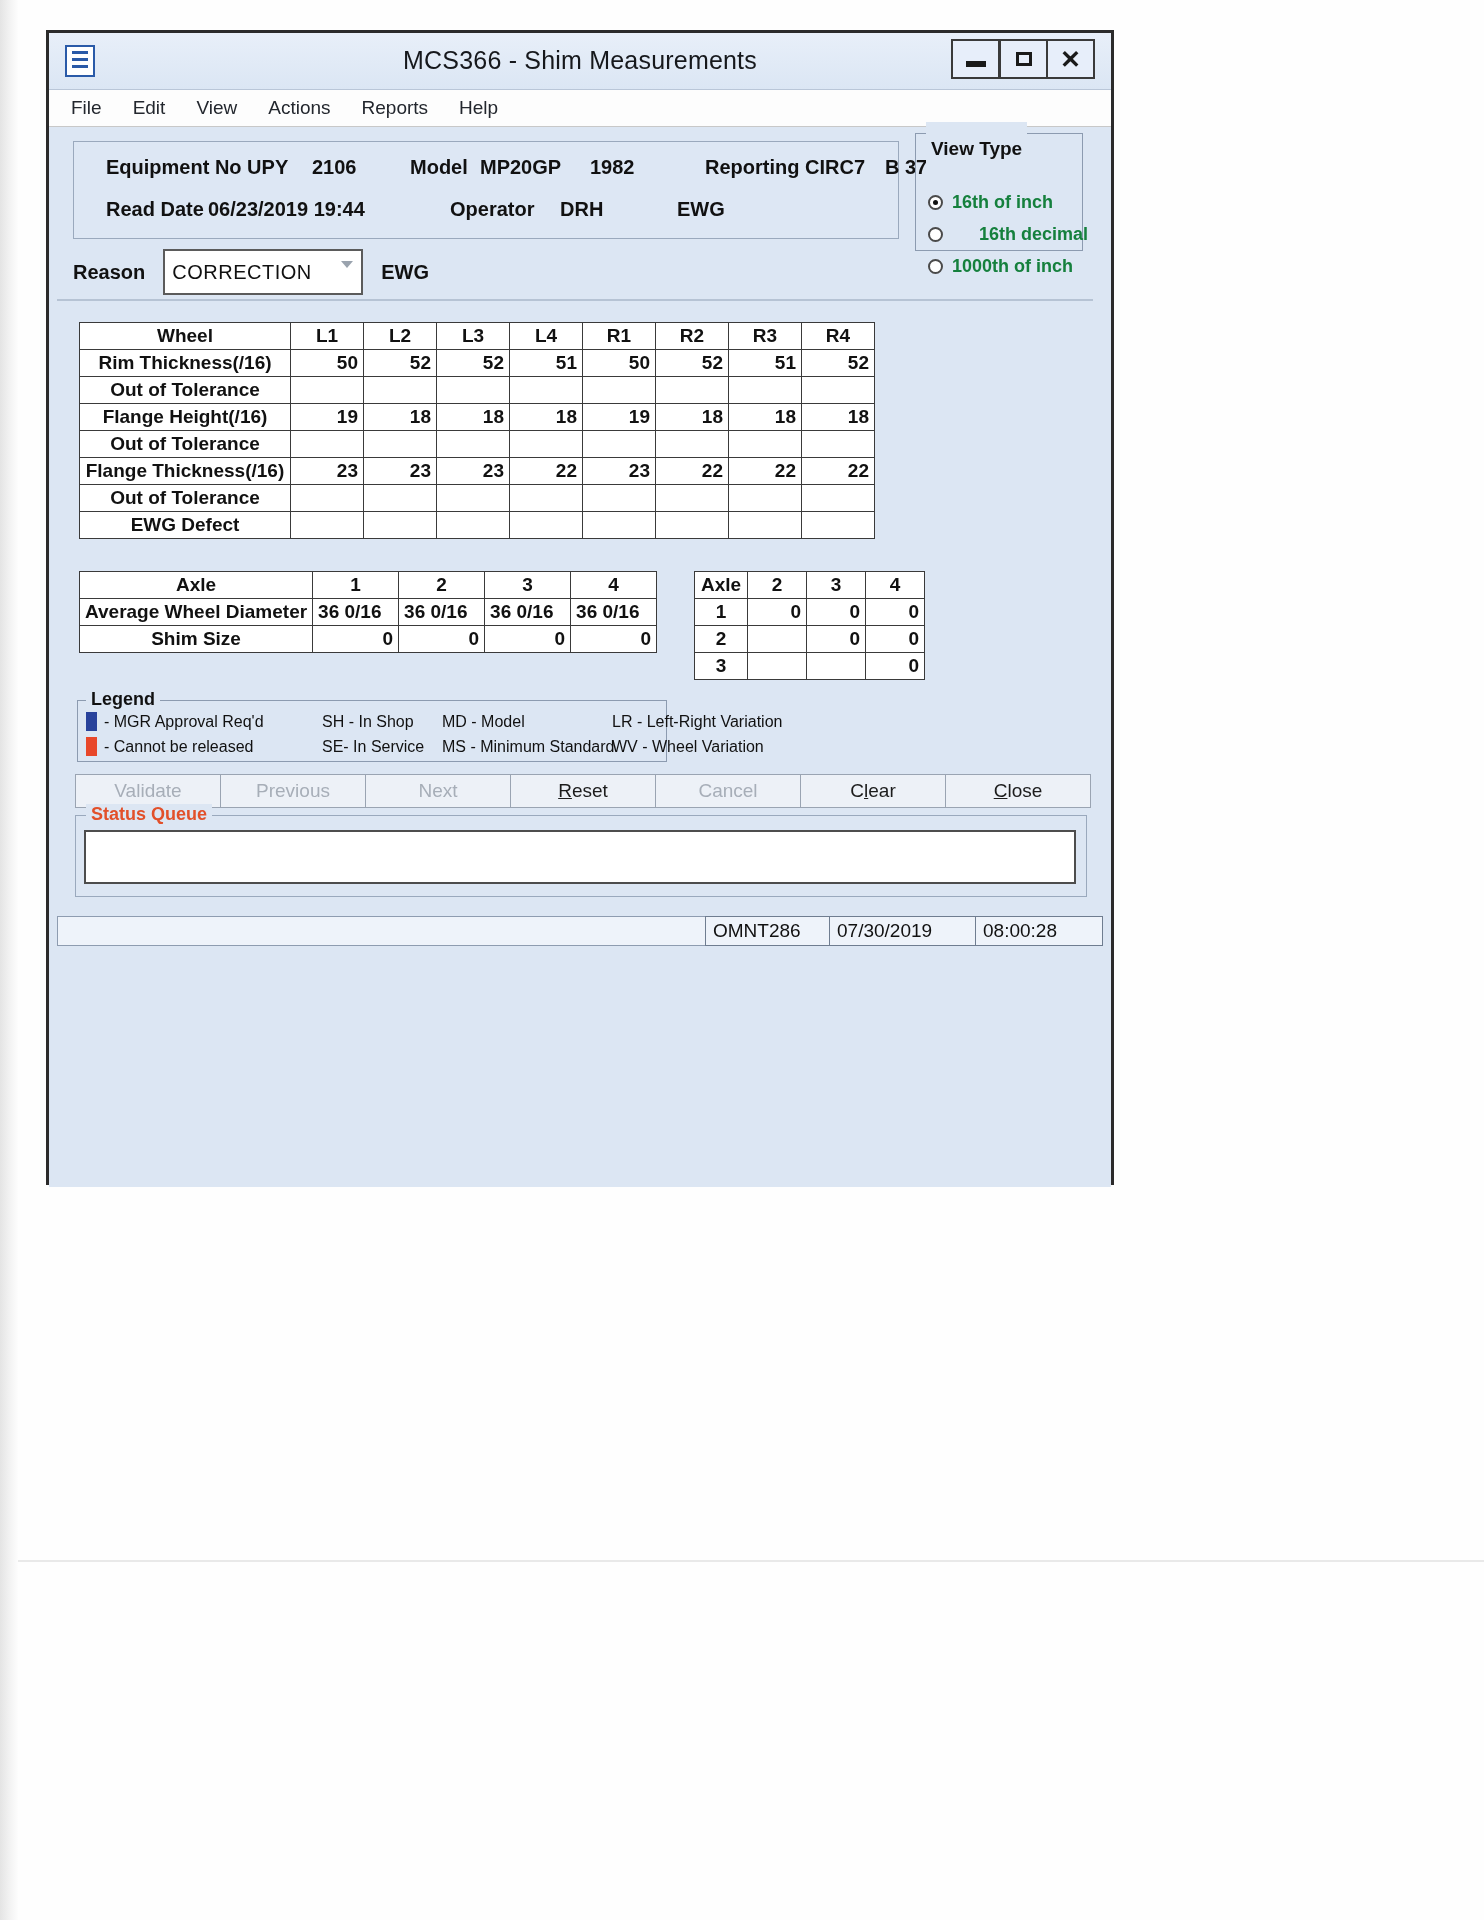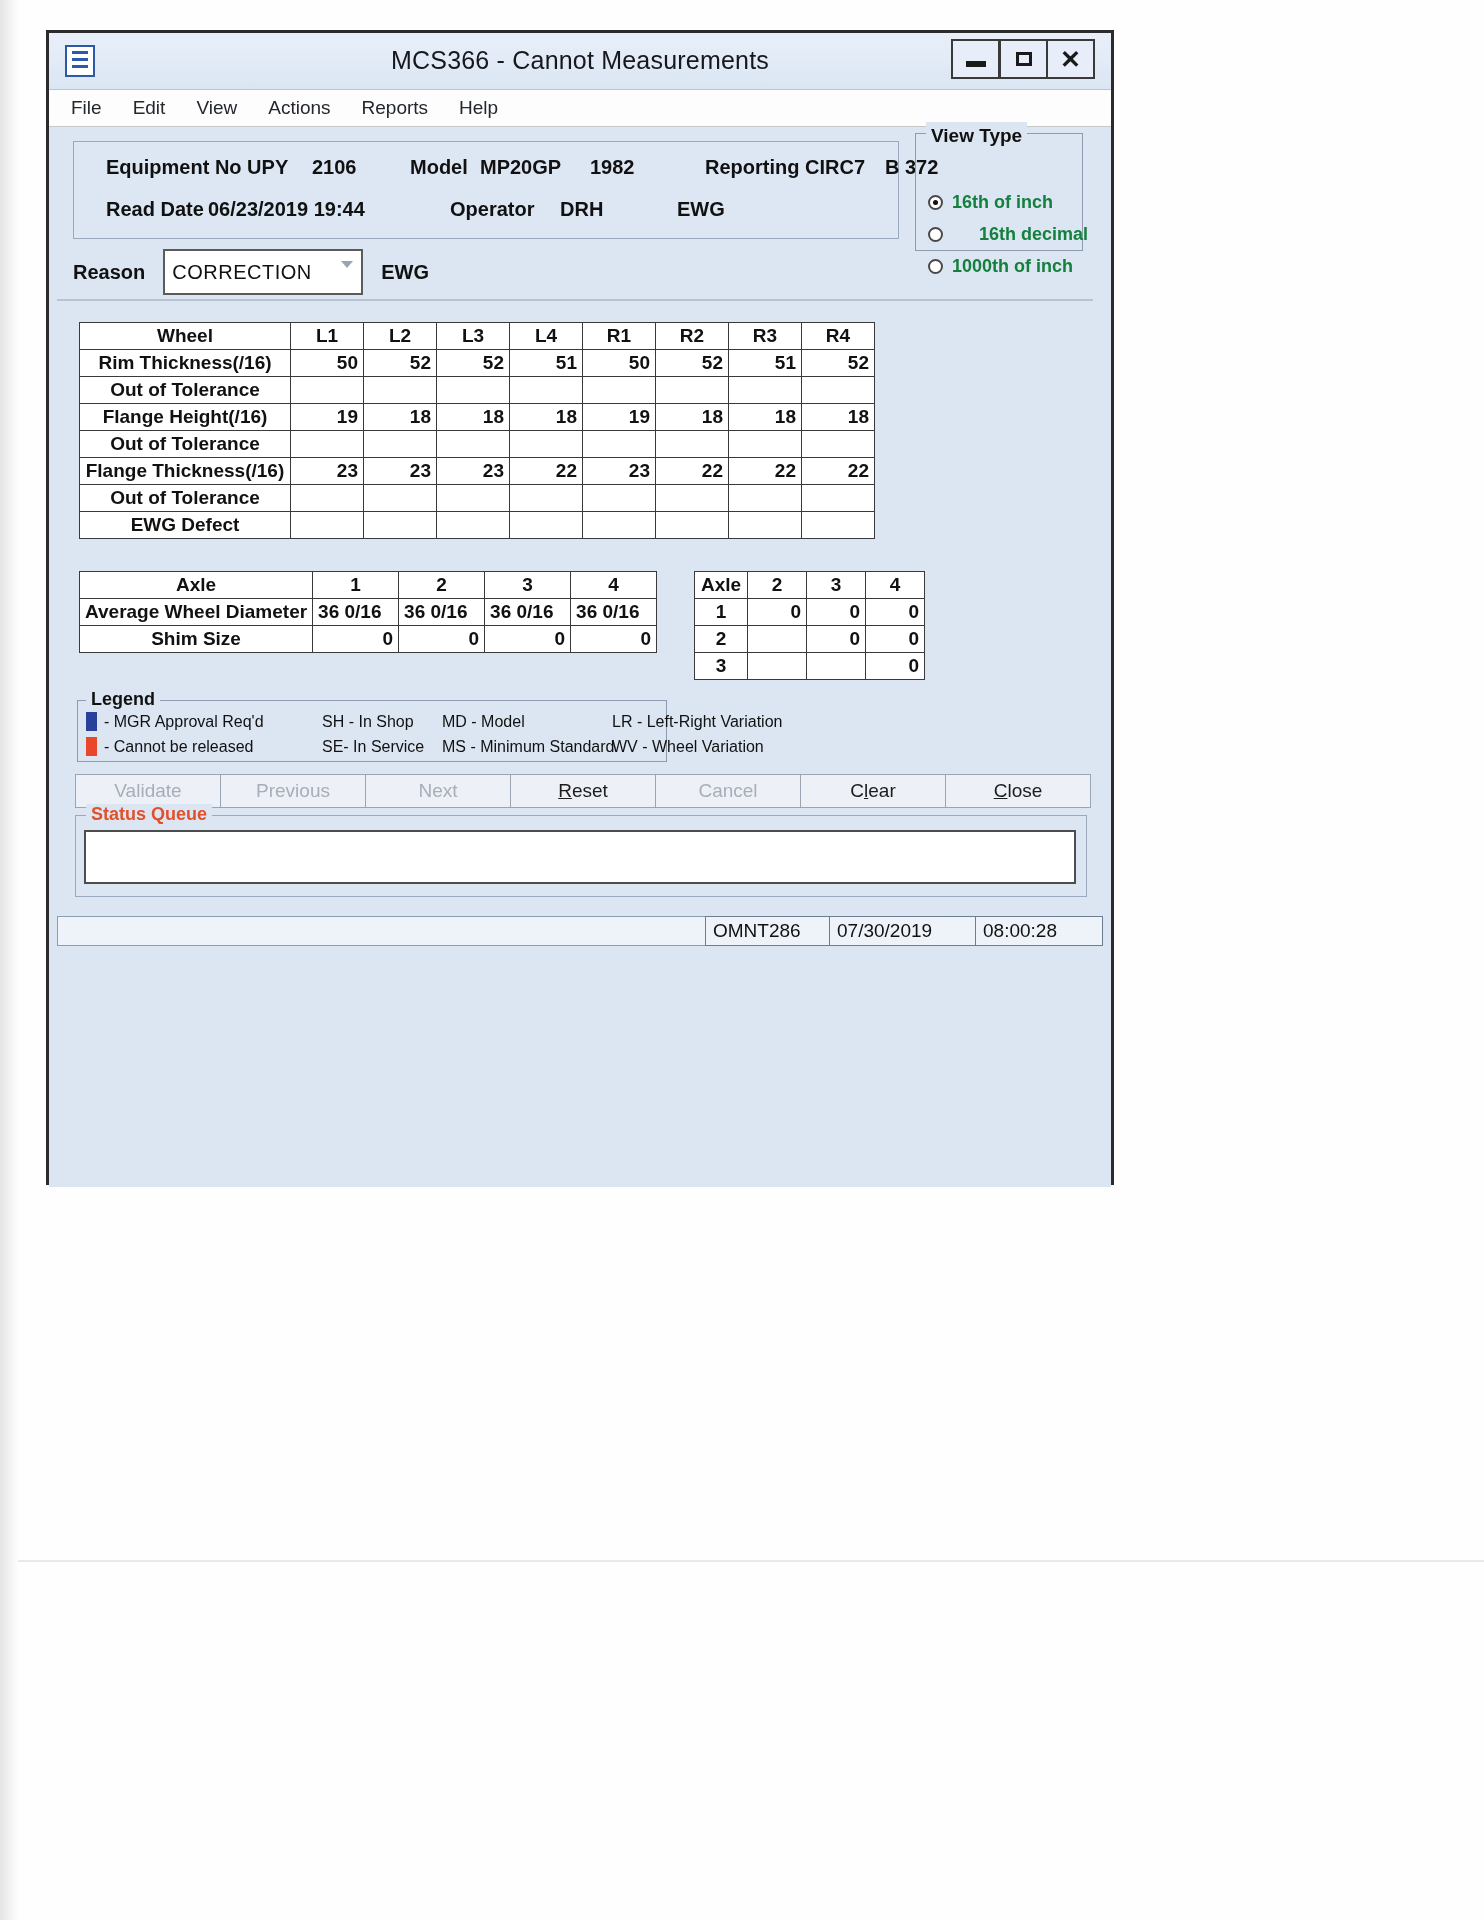--- a/index.html
+++ b/index.html
@@ -81,21 +81,21 @@
   .ip-a{position:absolute;left:16px;}
   .ip-b{position:absolute;left:320px;}
 
   
   .viewtype{
     position:absolute;left:866px;top:6px;width:168px;height:118px;
     border:1px solid #8c9bb0;box-sizing:border-box;
   }
   .vt-title{
     position:absolute;left:10px;top:-12px;background:#dce6f3;
-    padding:3px 5px;font-size:19px;font-weight:bold;color:#111;
+    padding:16px 5px;font-size:19px;font-weight:bold;color:#111;
   }
   .radio-row{
     position:absolute;left:12px;display:flex;align-items:center;gap:9px;
     font-size:18px;font-weight:bold;color:#15803d;white-space:nowrap;margin-top:38px;
   }
   .radio-row.i0{top:20px;}
   .radio-row.i1{top:52px;gap:36px;}
   .radio-row.i2{top:84px;}
   .radio{
     width:15px;height:15px;border-radius:50%;
@@ -231,21 +231,21 @@
 <div class="scan-line-bottom"></div>
 
 <div class="window">
 
   <div class="titlebar">
     <div class="title-icon">
       <i></i>
         <i></i>
         <i></i>
     </div>
-    <div class="title-text">MCS366 - Cannot Measurements</div>
+    <div class="title-text">MCS366 - Shim Measurements</div>
     <div class="win-btns">
       <div class="win-btn">
         <span class="glyph-min"></span>
       </div>
       <div class="win-btn">
         <span class="glyph-max"></span>
       </div>
       <div class="win-btn">
         <span class="glyph-close">✕</span>
       </div>

